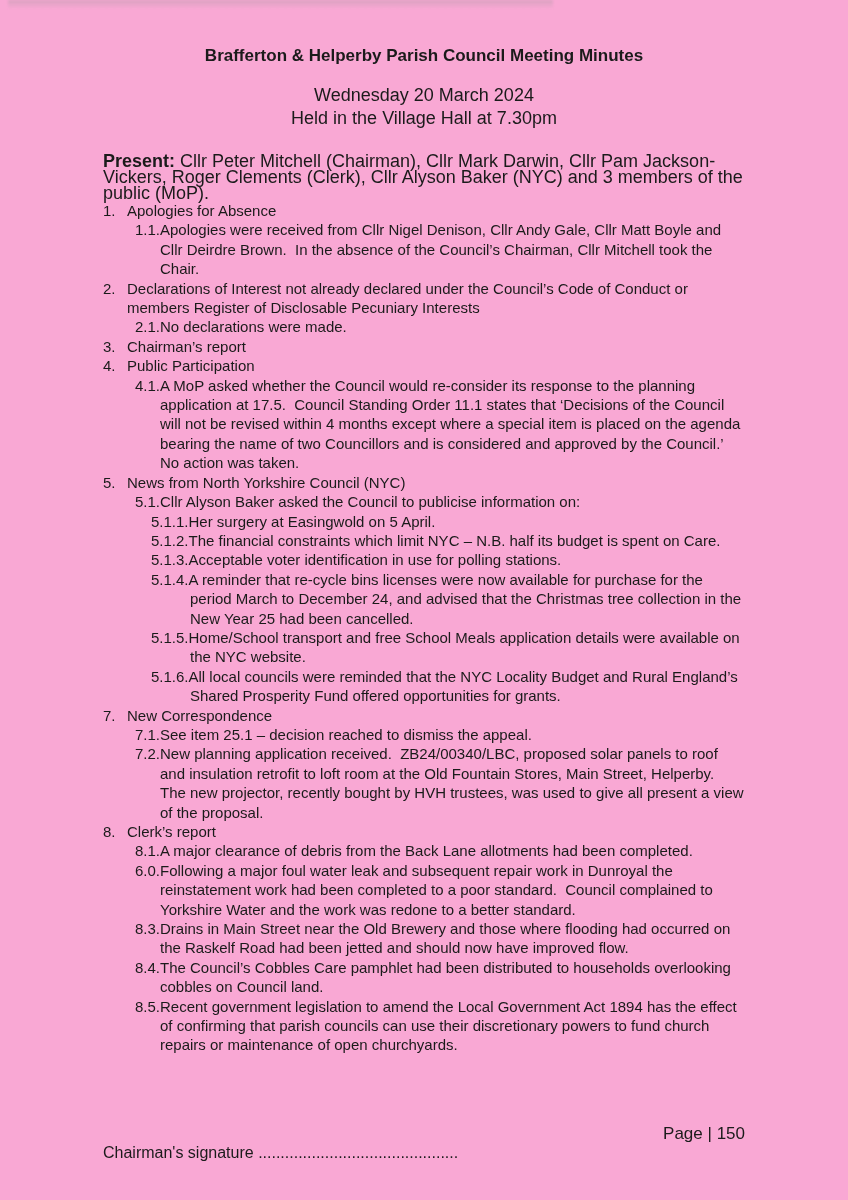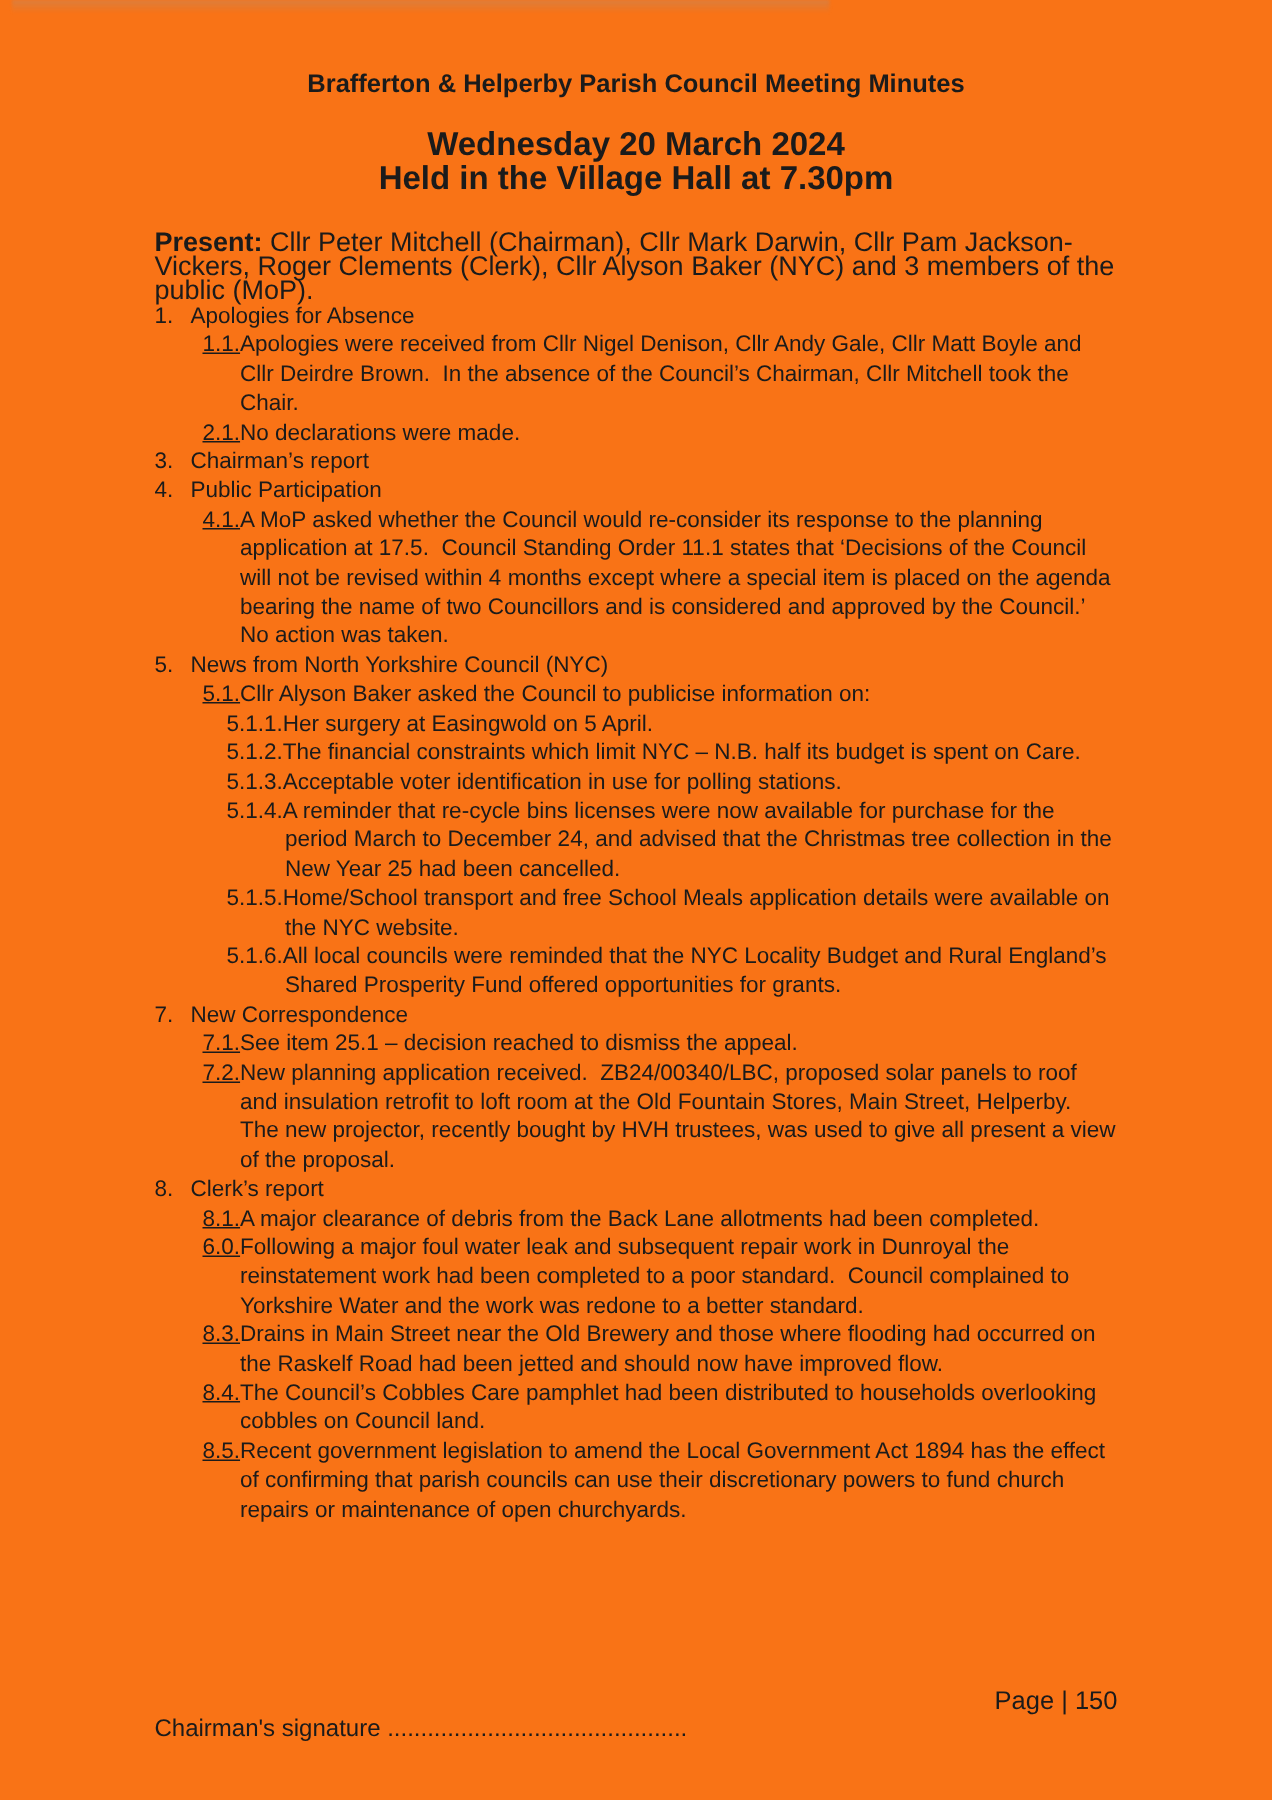--- a/index.html
+++ b/index.html
@@ -4,21 +4,21 @@
 <style>
   html, body {
     margin: 0;
     padding: 0;
     background: #ffffff;
   }
   .page {
     position: relative;
     width: 848px;
     height: 1200px;
-    background: #f97316;
+    background: #f9a8d4;
     font-family: "Liberation Sans", sans-serif;
     color: #1b1b1b;
     overflow: hidden;
   }
   .scan-artifact {
     position: absolute;
     top: 0;
     left: 8px;
     width: 545px;
     height: 9px;
@@ -36,39 +36,39 @@
     font-size: 17px;
     line-height: 21px;
     font-weight: bold;
     text-align: center;
   }
   .subhead {
     margin-top: 18px;
     text-align: center;
   }
   .subtitle {
-    font-weight: bold;
-    font-size: 22px;
+    font-weight: normal;
+    font-size: 18px;
     line-height: 23px;
   }
   .present {
     margin: 23px 0 0 0;
     font-size: 18px;
     line-height: 16px;
   }
   .bold { font-weight: bold; }
   .list {
     font-size: 15px;
     line-height: 19.4px;
   }
   .item { margin: 0; }
   .lvl1 { padding-left: 24px; text-indent: -24px; }
   .lvl1 .num { display: inline-block; width: 24px; text-indent: 0; }
   .lvl2 { padding-left: 57px; text-indent: -25px; }
-  .lvl2 .num { display: inline-block; width: 25px; text-indent: 0; text-decoration: underline; }
+  .lvl2 .num { display: inline-block; width: 25px; text-indent: 0; }
   .lvl3 { padding-left: 87px; text-indent: -39px; }
   .lvl3 .num { display: inline; }
   .page-number {
     position: absolute;
     right: 103px;
     top: 1124px;
     font-size: 17px;
     line-height: 19.4px;
   }
   .signature {
@@ -87,20 +87,21 @@
   <div class="content">
     <h1 class="title">Brafferton &amp; Helperby Parish Council Meeting Minutes</h1>
     <div class="subhead">
       <div class="subtitle">Wednesday 20 March 2024</div>
       <div class="subtitle">Held in the Village Hall at 7.30pm</div>
     </div>
     <p class="present"><span class="bold">Present:</span> <span>Cllr Peter Mitchell (Chairman), Cllr Mark Darwin, Cllr Pam Jackson-Vickers, Roger Clements (Clerk), Cllr Alyson Baker (NYC) and 3 members of the public (MoP).</span></p>
     <div class="list">
         <div class="item lvl1"><span class="num">1.</span><span class="txt">Apologies for Absence</span></div>
         <div class="item lvl2"><span class="num">1.1.</span><span class="txt">Apologies were received from Cllr Nigel Denison, Cllr Andy Gale, Cllr Matt Boyle and Cllr Deirdre Brown.&nbsp; In the absence of the Council’s Chairman, Cllr Mitchell took the Chair.</span></div>
+        <div class="item lvl1"><span class="num">2.</span><span class="txt">Declarations of Interest not already declared under the Council’s Code of Conduct or members Register of Disclosable Pecuniary Interests</span></div>
         <div class="item lvl2"><span class="num">2.1.</span><span class="txt">No declarations were made.</span></div>
         <div class="item lvl1"><span class="num">3.</span><span class="txt">Chairman’s report</span></div>
         <div class="item lvl1"><span class="num">4.</span><span class="txt">Public Participation</span></div>
         <div class="item lvl2"><span class="num">4.1.</span><span class="txt">A MoP asked whether the Council would re-consider its response to the planning application at 17.5.&nbsp; Council Standing Order 11.1 states that ‘Decisions of the Council will not be revised within 4 months except where a special item is placed on the agenda bearing the name of two Councillors and is considered and approved by the Council.’&nbsp; No action was taken.</span></div>
         <div class="item lvl1"><span class="num">5.</span><span class="txt">News from North Yorkshire Council (NYC)</span></div>
         <div class="item lvl2"><span class="num">5.1.</span><span class="txt">Cllr Alyson Baker asked the Council to publicise information on:</span></div>
         <div class="item lvl3"><span class="num">5.1.1.</span><span class="txt">Her surgery at Easingwold on 5 April.</span></div>
         <div class="item lvl3"><span class="num">5.1.2.</span><span class="txt">The financial constraints which limit NYC – N.B. half its budget is spent on Care.</span></div>
         <div class="item lvl3"><span class="num">5.1.3.</span><span class="txt">Acceptable voter identification in use for polling stations.</span></div>
         <div class="item lvl3"><span class="num">5.1.4.</span><span class="txt">A reminder that re-cycle bins licenses were now available for purchase for the period March to December 24, and advised that the Christmas tree collection in the New Year 25 had been cancelled.</span></div>

